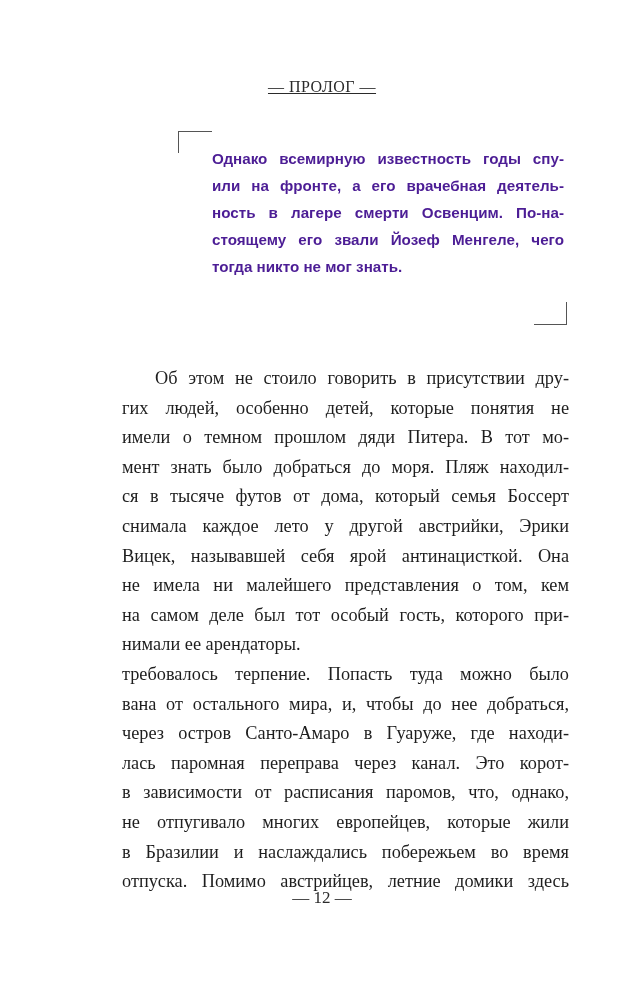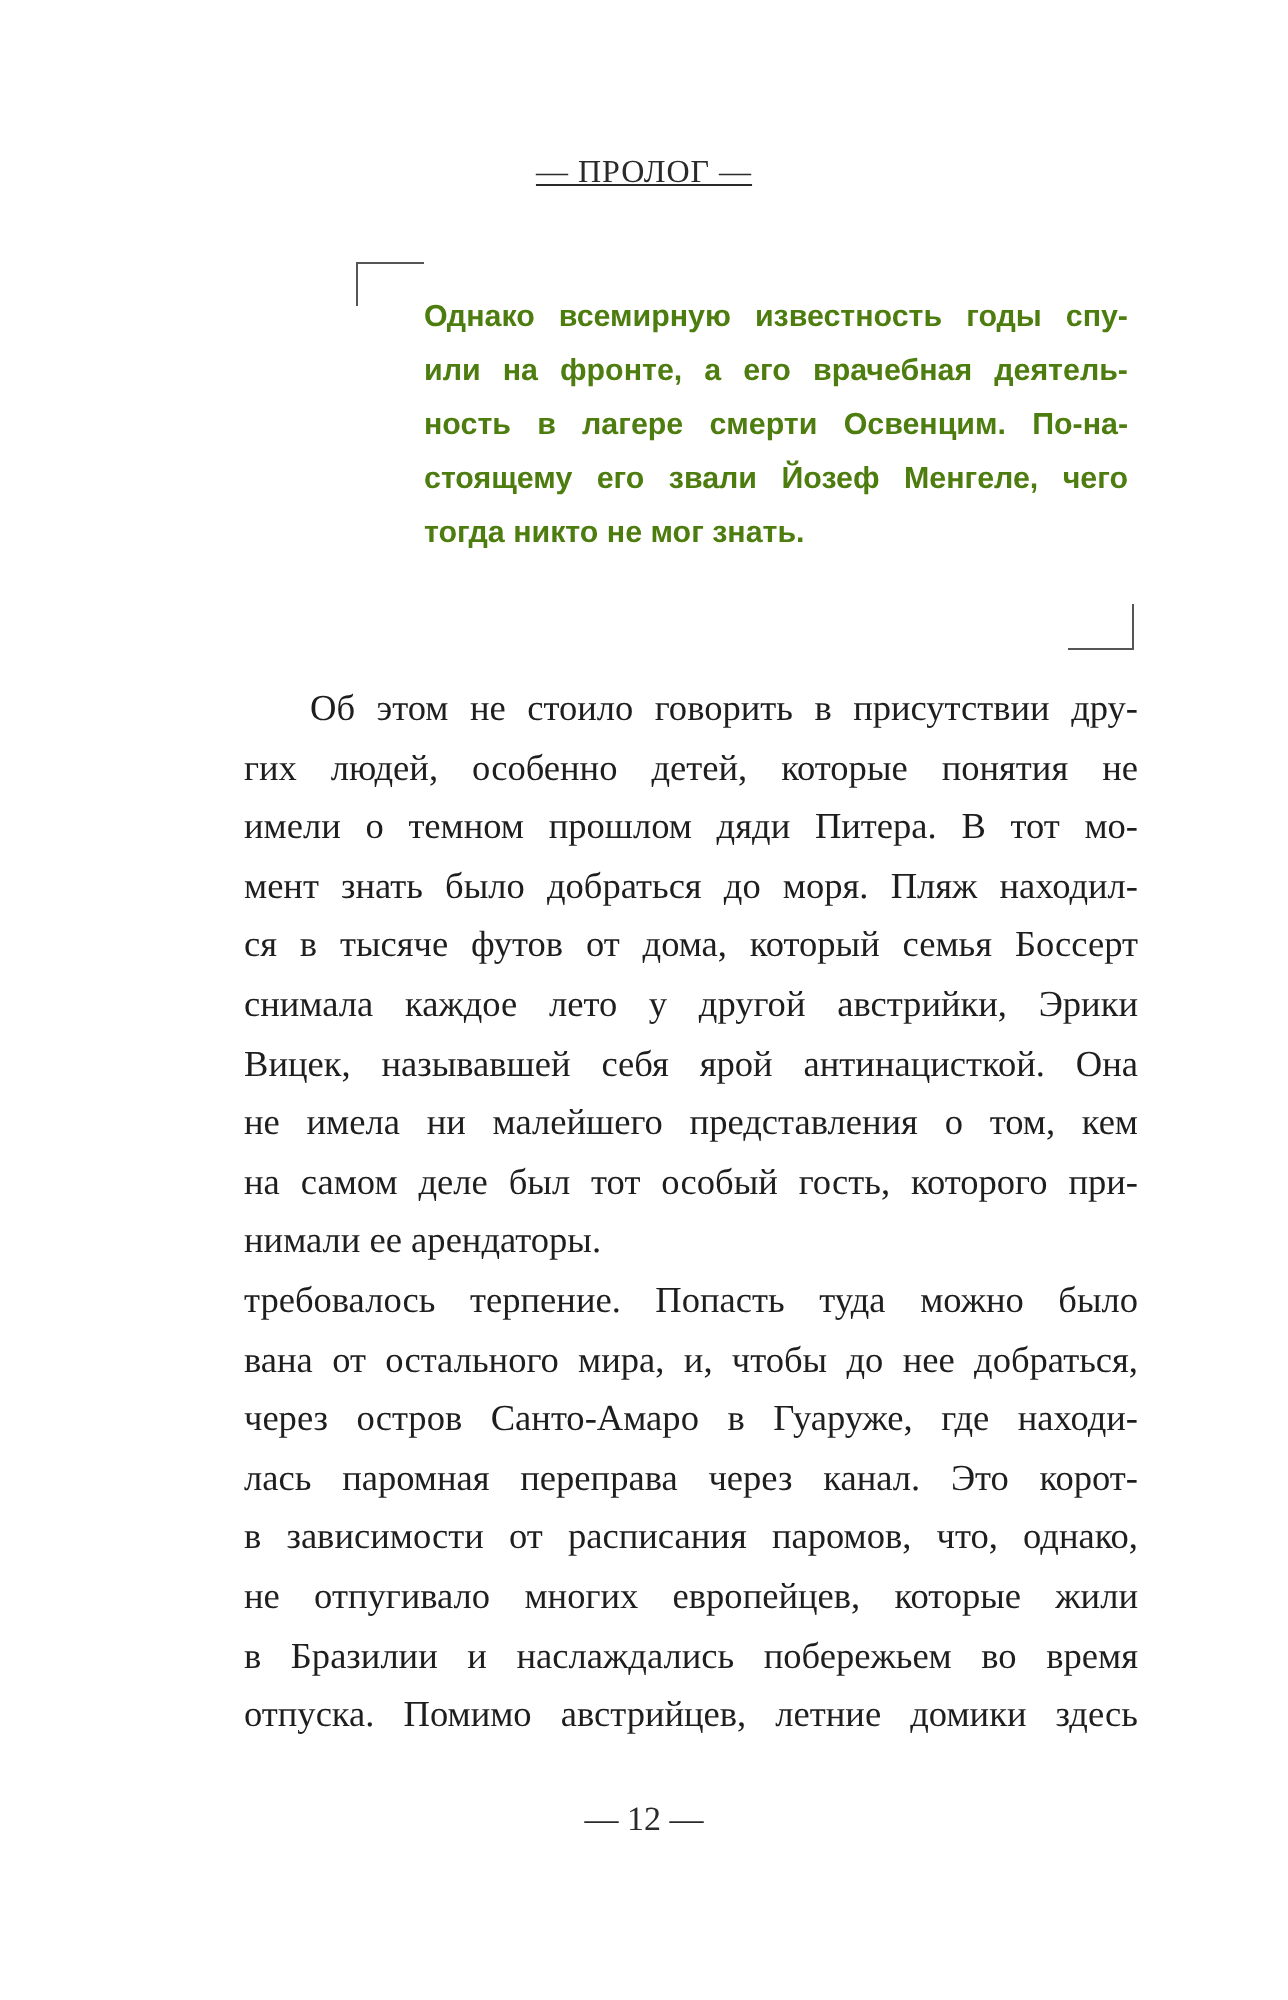--- a/index.html
+++ b/index.html
@@ -12,34 +12,34 @@
       position: absolute; left: 178px; top: 131px; width: 33px; height: 21px;
       border-top: 1.5px solid #555; border-left: 1.5px solid #555;
     }
     .bracket-br {
       position: absolute; left: 534px; top: 302px; width: 32px; height: 22px;
       border-bottom: 1.5px solid #555; border-right: 1.5px solid #555;
     }
     .quote {
       position: absolute; left: 212px; top: 145px; width: 360px;
       font-family: "Liberation Sans", "DejaVu Sans", sans-serif; font-weight: bold; font-size: 15.2px;
-      line-height: 27px; color: #4d7c0f;
+      line-height: 27px; color: #4c1d95;
     }
     .quote .line { display: block; white-space: nowrap; text-align: justify; text-align-last: justify; width: 352px; }
     .quote .line.last { text-align-last: left; }
     .body {
       position: absolute; left: 122px; top: 340px; width: 447px;
       font-family: "Liberation Serif", "DejaVu Serif", serif; font-size: 18.3px; line-height: 29.6px; color: #1e1e1e;
     }
     .body .line { display: block; white-space: nowrap; text-align: justify; text-align-last: justify; width: 447px; }
-    .body .line.indent { padding-left: 33px; width: 414px; }
+    .body .line.indent { padding-left: 33px; width: 414px; margin-top: 24px; }
     .body .line.last { text-align-last: left; }
     .pagenum {
       position: absolute; top: 888px; left: 0; width: 644px; text-align: center;
-      font-family: "Liberation Serif", "DejaVu Serif", serif; font-size: 17px; color: #2a2a2a; margin-top: 12px;
+      font-family: "Liberation Serif", "DejaVu Serif", serif; font-size: 17px; color: #2a2a2a;
     }
   </style>
 </head>
 <body>
 
 <div class="header">— ПРОЛОГ —</div>
 
 <div class="bracket-tl"></div>
 
 <div class="quote">

